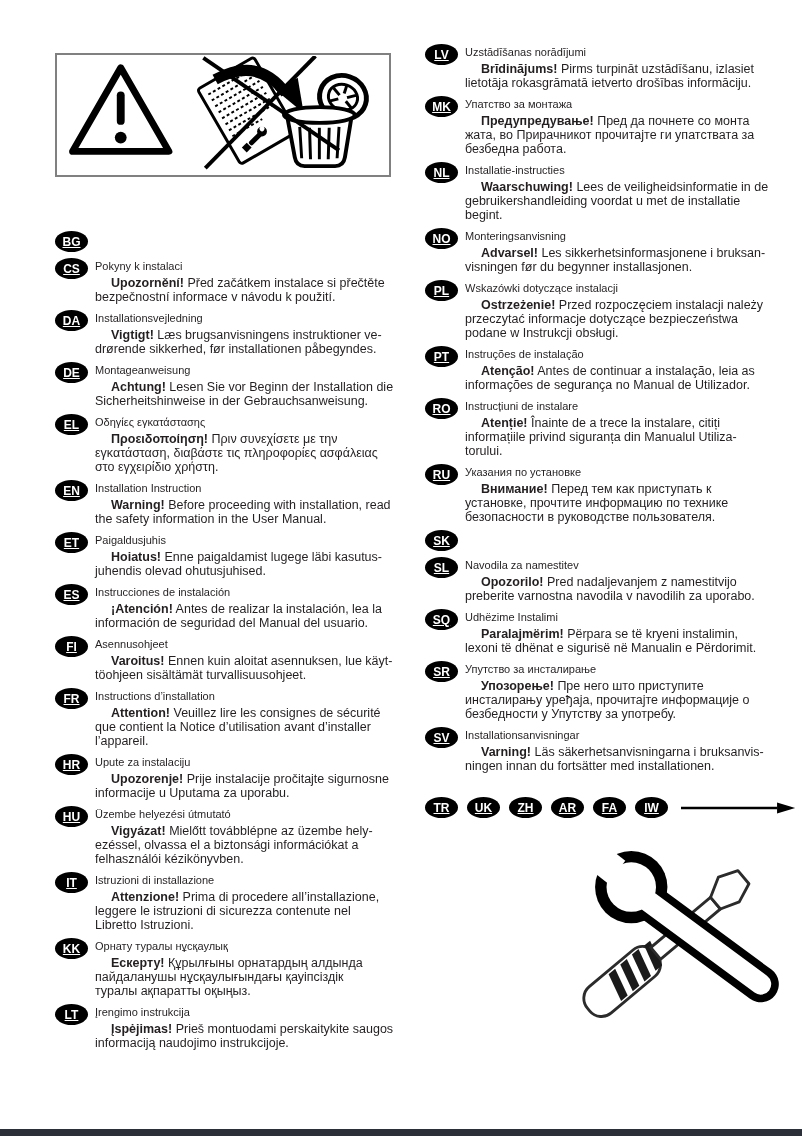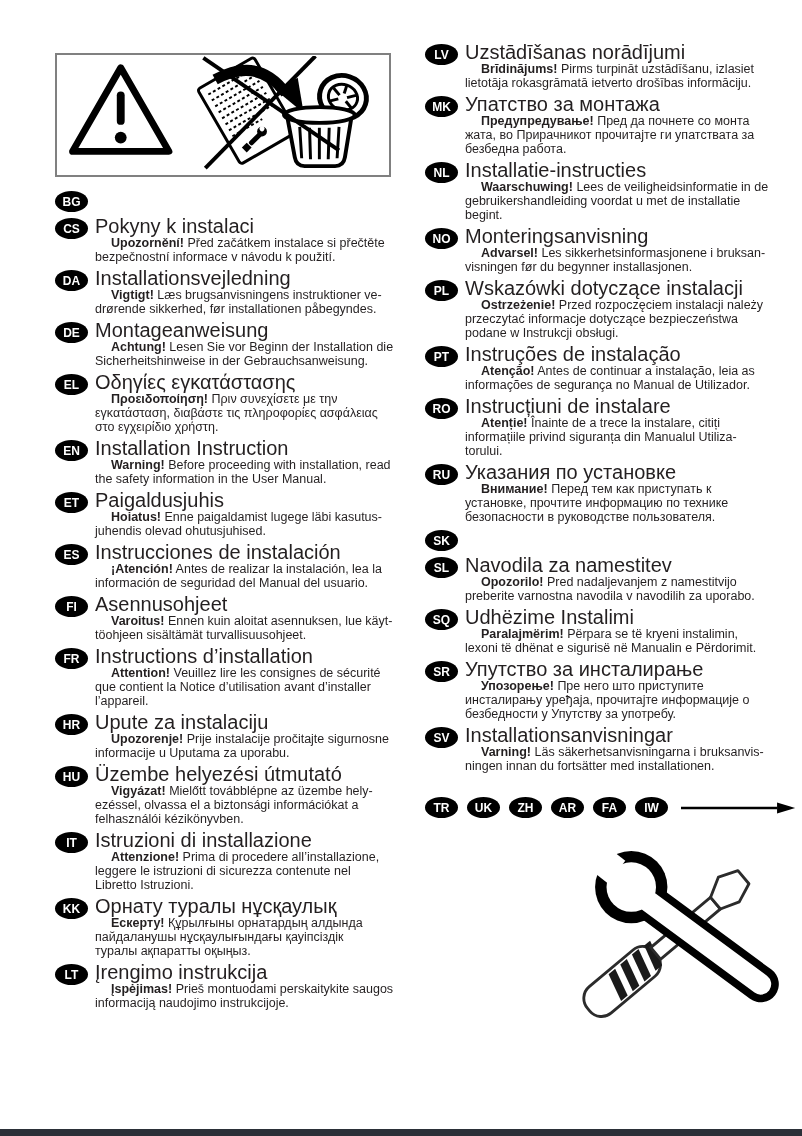--- a/index.html
+++ b/index.html
@@ -2,34 +2,34 @@
 <html><head>
 <meta charset="utf-8">
 <style>
   html,body{margin:0;padding:0;background:#ffffff;}
   .page{
     position:relative;width:802px;height:1136px;background:#ffffff;overflow:hidden;
     font-family:"Liberation Sans","DejaVu Sans",sans-serif;color:#231f20;
   }
   .columns{display:flex;padding-left:55px;box-sizing:border-box;}
   .col{display:flex;flex-direction:column;}
-  .col-left{width:342px;margin-right:28px;}
+  .col-left{width:342px;margin-right:28px;gap:40px;}
   .col-right{width:372px;padding-top:44px;}
   .figure-frame{
     width:336px;height:124px;border:2px solid #808080;box-sizing:border-box;
     margin:53px 0 14px 0;display:flex;align-items:center;justify-content:center;background:#fff;
   }
   .section{display:flex;margin-bottom:6px;}
   .badge{
     flex:0 0 auto;width:33px;height:21px;background:#000;color:#fff;border-radius:50%;
     font-size:12px;font-weight:bold;display:flex;align-items:center;justify-content:center;
-    margin-right:7px;margin-top:0px;letter-spacing:0;
+    margin-right:7px;margin-top:0px;letter-spacing:0;text-decoration:underline;
   }
   .sec-wrap{min-width:0;}
-  .sec-title{font-size:20px;line-height:17px;}
+  .sec-title{font-size:11px;line-height:17px;}
   .sec-para{font-size:12.5px;line-height:14px;margin-top:1px;}
   .warn{font-weight:bold;padding-left:16px;}
   .sec-body{white-space:pre-line;}
   .more-row{display:flex;align-items:center;margin-top:18px;}
   .more-row .badge{margin-right:9px;}
   .arrow-svg{margin-left:4px;}
   .tools-wrap{margin-left:auto;margin-top:10px;margin-right:2px;}
   .bottom-bar{position:absolute;left:0;right:0;bottom:0;height:7px;background:#2b3038;}
 </style>
 </head>

